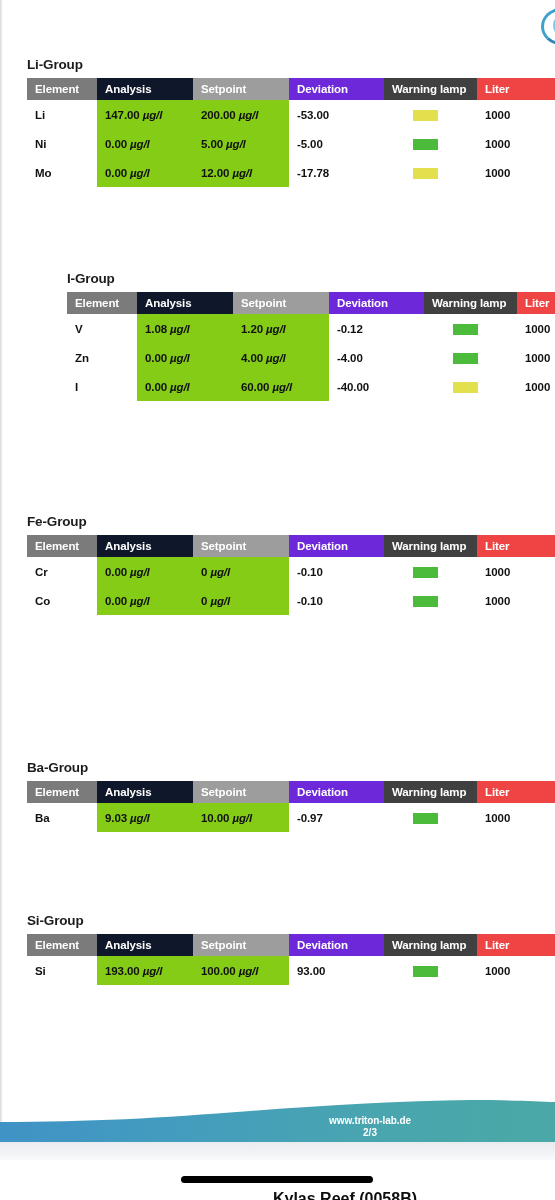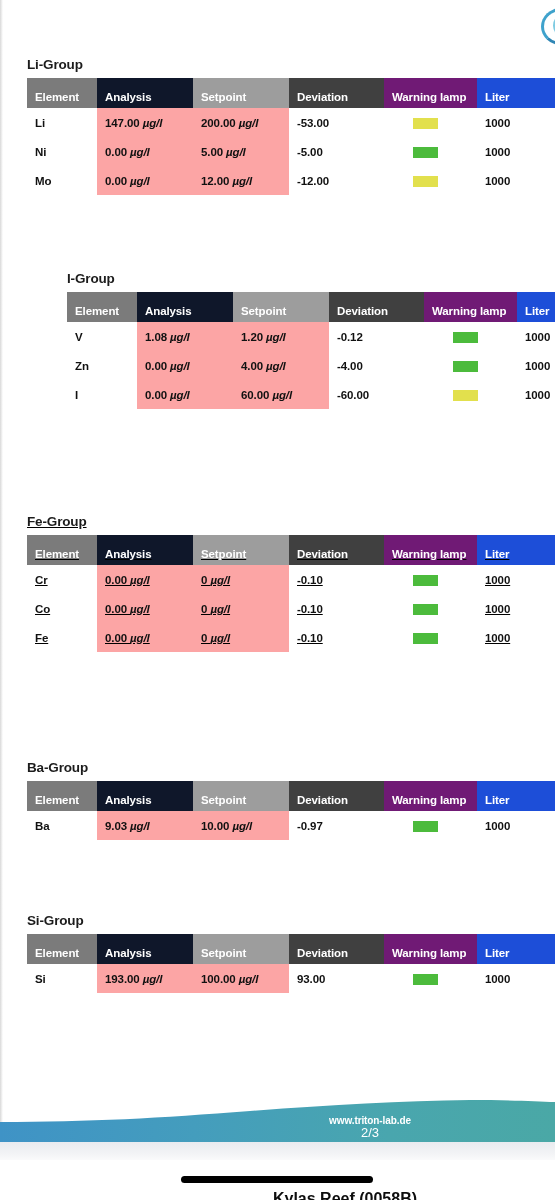--- a/index.html
+++ b/index.html
@@ -76,42 +76,42 @@
     width: 528px;
     margin-left: 27px;
     border-collapse: collapse;
     table-layout: fixed;
   }
   table.analysis-table th {
     font-size: 11.5px;
     font-weight: bold;
     color: #ffffff;
     text-align: left;
-    padding: 13px 0 5px 8px;
+    padding: 5px 0 5px 8px;
     height: 11px;
     letter-spacing: -0.1px;
     vertical-align: middle;
   }
   th.col-element   { background: #7b7b7b; width: 62px; }
   th.col-analysis  { background: #0f172a; width: 88px; }
   th.col-setpoint  { background: #9d9d9d; width: 88px; }
-  th.col-deviation { background: #404040; width: 87px; }
-  th.col-lamp      { background: #701a75; width: 85px; }
-  th.col-liter     { background: #1d4ed8; }
+  th.col-deviation { background: #6d28d9; width: 87px; }
+  th.col-lamp      { background: #404040; width: 85px; }
+  th.col-liter     { background: #ef4444; }
 
   table.analysis-table td {
     font-size: 11.5px;
     font-weight: bold;
     color: #111111;
     padding: 0 0 0 8px;
     height: 29px;
     vertical-align: middle;
     letter-spacing: -0.1px;
   }
-  td.cell-analysis, td.cell-setpoint { background: #fca5a5; }
+  td.cell-analysis, td.cell-setpoint { background: #84cc16; }
   td.cell-element { padding-left: 2px; }
   td.cell-liter   { padding-left: 8px; }
 
   .unit { font-style: italic; }
 
   .lamp {
     display: inline-block;
     width: 25px;
     height: 11px;
     margin-left: 21px;
@@ -140,22 +140,22 @@
     box-sizing: border-box;
   }
   .footer-url {
     font-size: 10px;
     font-weight: bold;
     color: #ffffff;
     line-height: 12px;
     letter-spacing: -0.1px;
   }
   .footer-page {
-    font-size: 13px;
-    font-weight: normal;
+    font-size: 10px;
+    font-weight: bold;
     color: #ffffff;
     line-height: 12px;
   }
 
   
   #below-page {
     position: absolute;
     left: 0;
     top: 1160px;
     width: 555px;
@@ -230,21 +230,21 @@
               <td class="cell-analysis">0.00 <span class="unit">µg/l</span></td>
               <td class="cell-setpoint">5.00 <span class="unit">µg/l</span></td>
               <td class="cell-deviation">-5.00</td>
               <td class="cell-lamp"><span class="lamp lamp-green"></span></td>
               <td class="cell-liter">1000</td>
             </tr>
             <tr>
               <td class="cell-element">Mo</td>
               <td class="cell-analysis">0.00 <span class="unit">µg/l</span></td>
               <td class="cell-setpoint">12.00 <span class="unit">µg/l</span></td>
-              <td class="cell-deviation">-12.00</td>
+              <td class="cell-deviation">-17.78</td>
               <td class="cell-lamp"><span class="lamp lamp-yellow"></span></td>
               <td class="cell-liter">1000</td>
             </tr>
           </tbody>
         </table>
       </div>
       <div class="group-block" style="top: 271px; margin-left: 40px;">
         <div class="group-title">I-Group</div>
         <table class="analysis-table">
           <thead>
@@ -271,28 +271,28 @@
               <td class="cell-analysis">0.00 <span class="unit">µg/l</span></td>
               <td class="cell-setpoint">4.00 <span class="unit">µg/l</span></td>
               <td class="cell-deviation">-4.00</td>
               <td class="cell-lamp"><span class="lamp lamp-green"></span></td>
               <td class="cell-liter">1000</td>
             </tr>
             <tr>
               <td class="cell-element">I</td>
               <td class="cell-analysis">0.00 <span class="unit">µg/l</span></td>
               <td class="cell-setpoint">60.00 <span class="unit">µg/l</span></td>
-              <td class="cell-deviation">-60.00</td>
+              <td class="cell-deviation">-40.00</td>
               <td class="cell-lamp"><span class="lamp lamp-yellow"></span></td>
               <td class="cell-liter">1000</td>
             </tr>
           </tbody>
         </table>
       </div>
-      <div class="group-block" style="top: 514px; text-decoration: underline;">
+      <div class="group-block" style="top: 514px;">
         <div class="group-title">Fe-Group</div>
         <table class="analysis-table">
           <thead>
             <tr>
               <th class="col-element">Element</th>
               <th class="col-analysis">Analysis</th>
               <th class="col-setpoint">Setpoint</th>
               <th class="col-deviation">Deviation</th>
               <th class="col-lamp">Warning lamp</th>
               <th class="col-liter">Liter</th>
@@ -302,28 +302,20 @@
             <tr>
               <td class="cell-element">Cr</td>
               <td class="cell-analysis">0.00 <span class="unit">µg/l</span></td>
               <td class="cell-setpoint">0 <span class="unit">µg/l</span></td>
               <td class="cell-deviation">-0.10</td>
               <td class="cell-lamp"><span class="lamp lamp-green"></span></td>
               <td class="cell-liter">1000</td>
             </tr>
             <tr>
               <td class="cell-element">Co</td>
-              <td class="cell-analysis">0.00 <span class="unit">µg/l</span></td>
-              <td class="cell-setpoint">0 <span class="unit">µg/l</span></td>
-              <td class="cell-deviation">-0.10</td>
-              <td class="cell-lamp"><span class="lamp lamp-green"></span></td>
-              <td class="cell-liter">1000</td>
-            </tr>
-            <tr>
-              <td class="cell-element">Fe</td>
               <td class="cell-analysis">0.00 <span class="unit">µg/l</span></td>
               <td class="cell-setpoint">0 <span class="unit">µg/l</span></td>
               <td class="cell-deviation">-0.10</td>
               <td class="cell-lamp"><span class="lamp lamp-green"></span></td>
               <td class="cell-liter">1000</td>
             </tr>
           </tbody>
         </table>
       </div>
       <div class="group-block" style="top: 728px; margin-top: 32px;">

